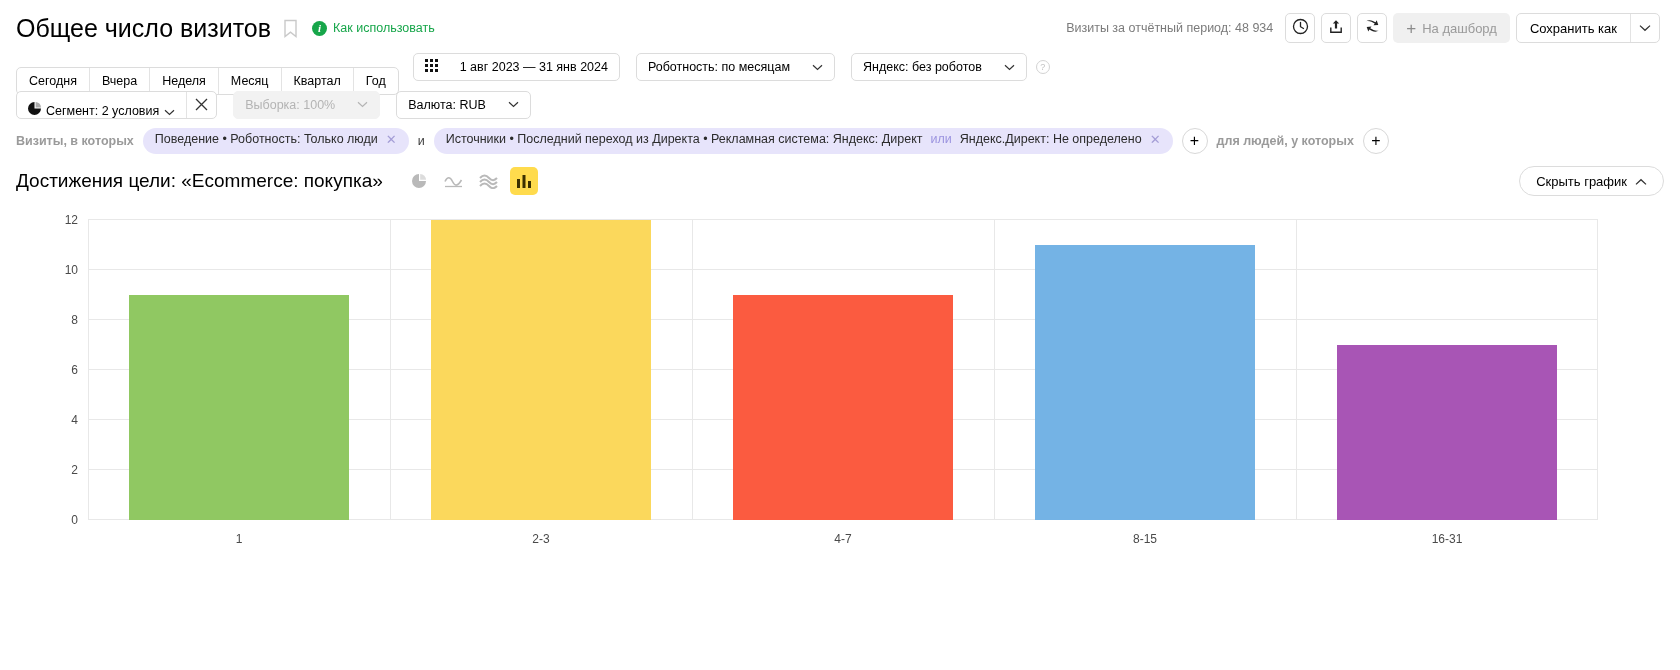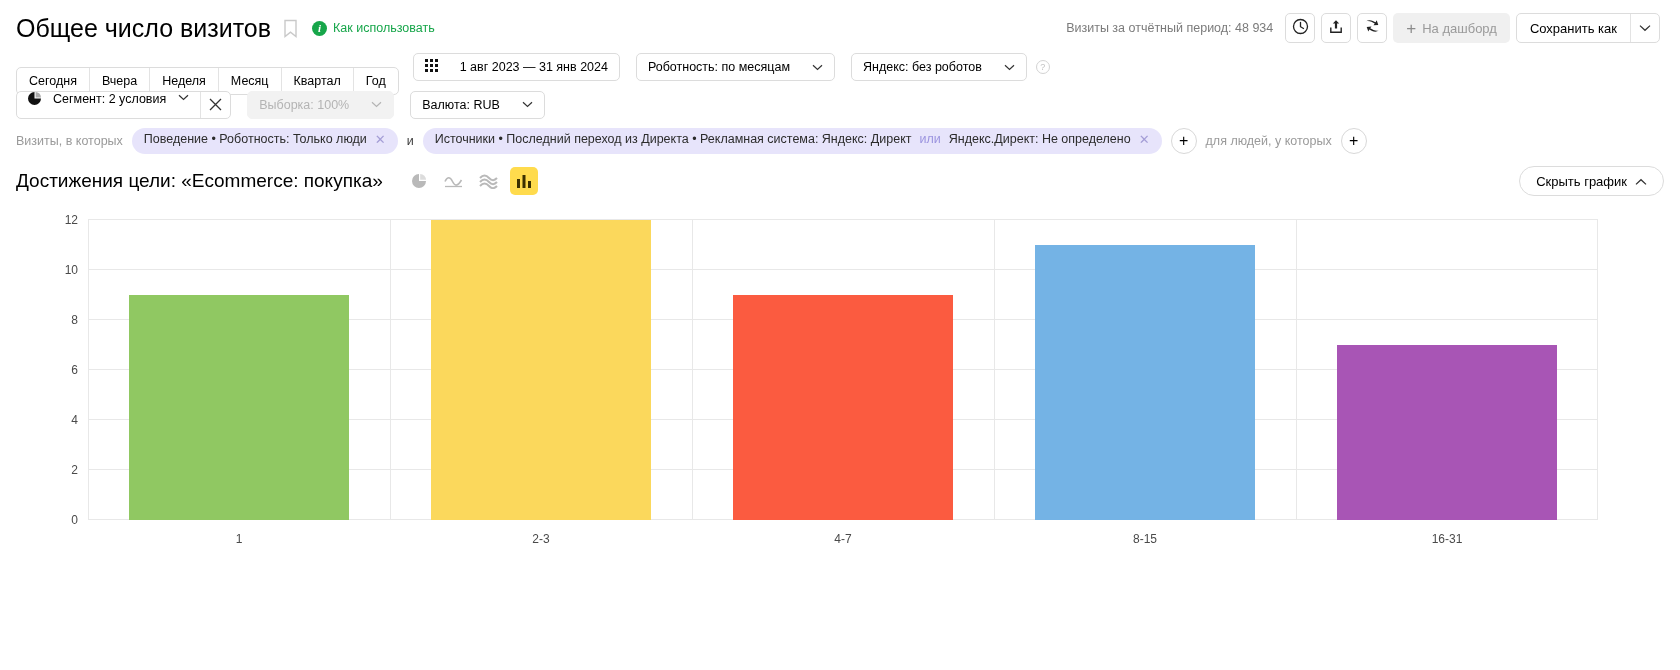--- a/index.html
+++ b/index.html
@@ -51,26 +51,26 @@
     gap:22px;padding:0 11px;font-size:12.5px;cursor:pointer;color:#000;
   }
   .pill.disabled { background:#f2f2f2; border-color:#f2f2f2; color:#b4b4b4; }
   .caret-gl { font-size:10px; color:#555; }
   .qmark { width:14px;height:14px;border-radius:50%;border:1px solid #d3d3d3;color:#c2c2c2;font-size:9px;
            display:flex;align-items:center;justify-content:center;margin-left:9px; }
 
   
   .row3 { display:flex; align-items:center; padding:9px 16px 0 16px; height:36px;}
   .segbox { display:flex;align-items:stretch;height:28px;border:1px solid #dcdcdc;border-radius:5px;background:#fff;overflow:hidden;}
-  .segbox .main { display:flex;align-items:flex-start;gap:12px;padding:0 11px;font-size:12.5px;cursor:pointer; }
+  .segbox .main { display:flex;align-items:flex-end;gap:5px;padding:0 11px;font-size:12.5px;cursor:pointer; }
   .segbox .xbtn { display:flex;align-items:center;justify-content:center;width:30px;border-left:1px solid #e3e3e3;cursor:pointer;}
 
   
   .row4 { display:flex; align-items:center; padding:12px 16px 0 16px; height:34px; gap:9px;}
-  .chips-label { font-size:12.5px; color:#9a9a9a; }
+  .chips-label { font-size:12.5px; color:#9a9a9a;font-weight:bold; }
   .chip {
     display:flex;align-items:flex-end;gap:8px;height:26px;padding:8px 12px;border-radius:13px;
     background:#e7e4fb;color:#2b2b2b;font-size:12.5px;cursor:pointer;white-space:nowrap;
   }
   .chip .or { color:#9b93df; }
   .chip .chip-x { color:#a49dd6; font-size:13px; line-height:1; }
   .and-label { font-size:12.5px; color:#3a3a3a; }
   .round-add {
     width:26px;height:26px;border-radius:50%;border:1px solid #d8d8d8;background:#fff;
     display:flex;align-items:center;justify-content:center;font-size:16px;color:#000;cursor:pointer;

